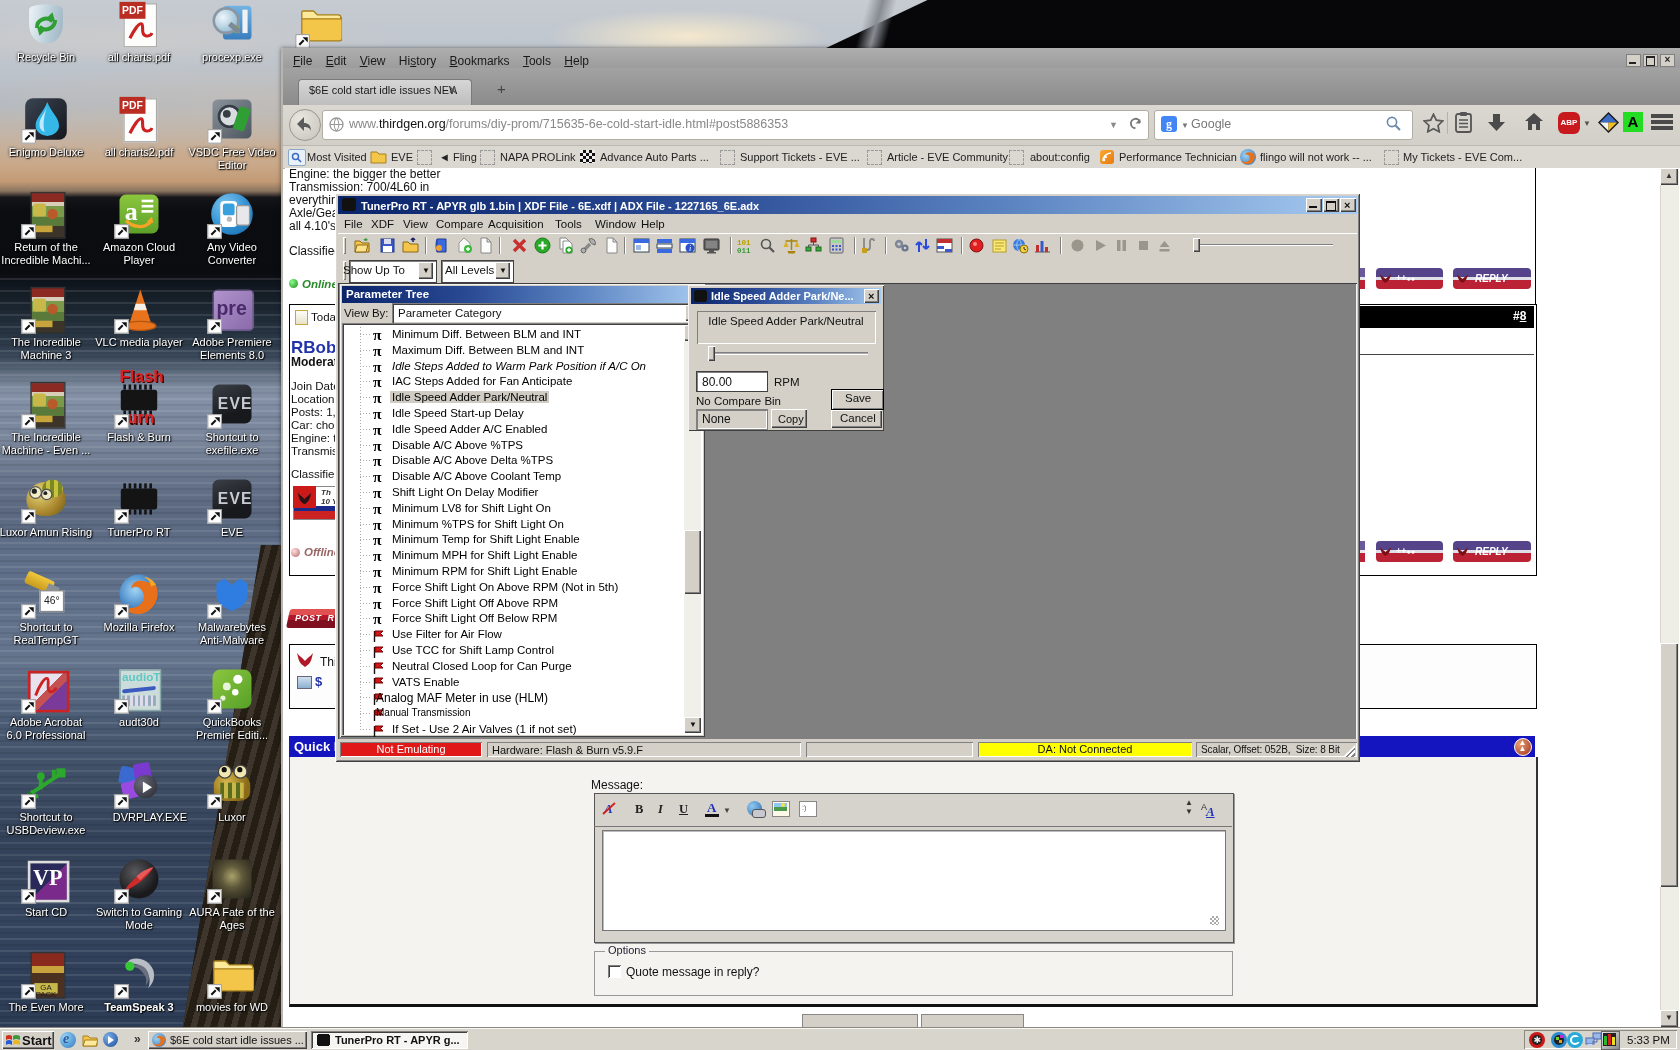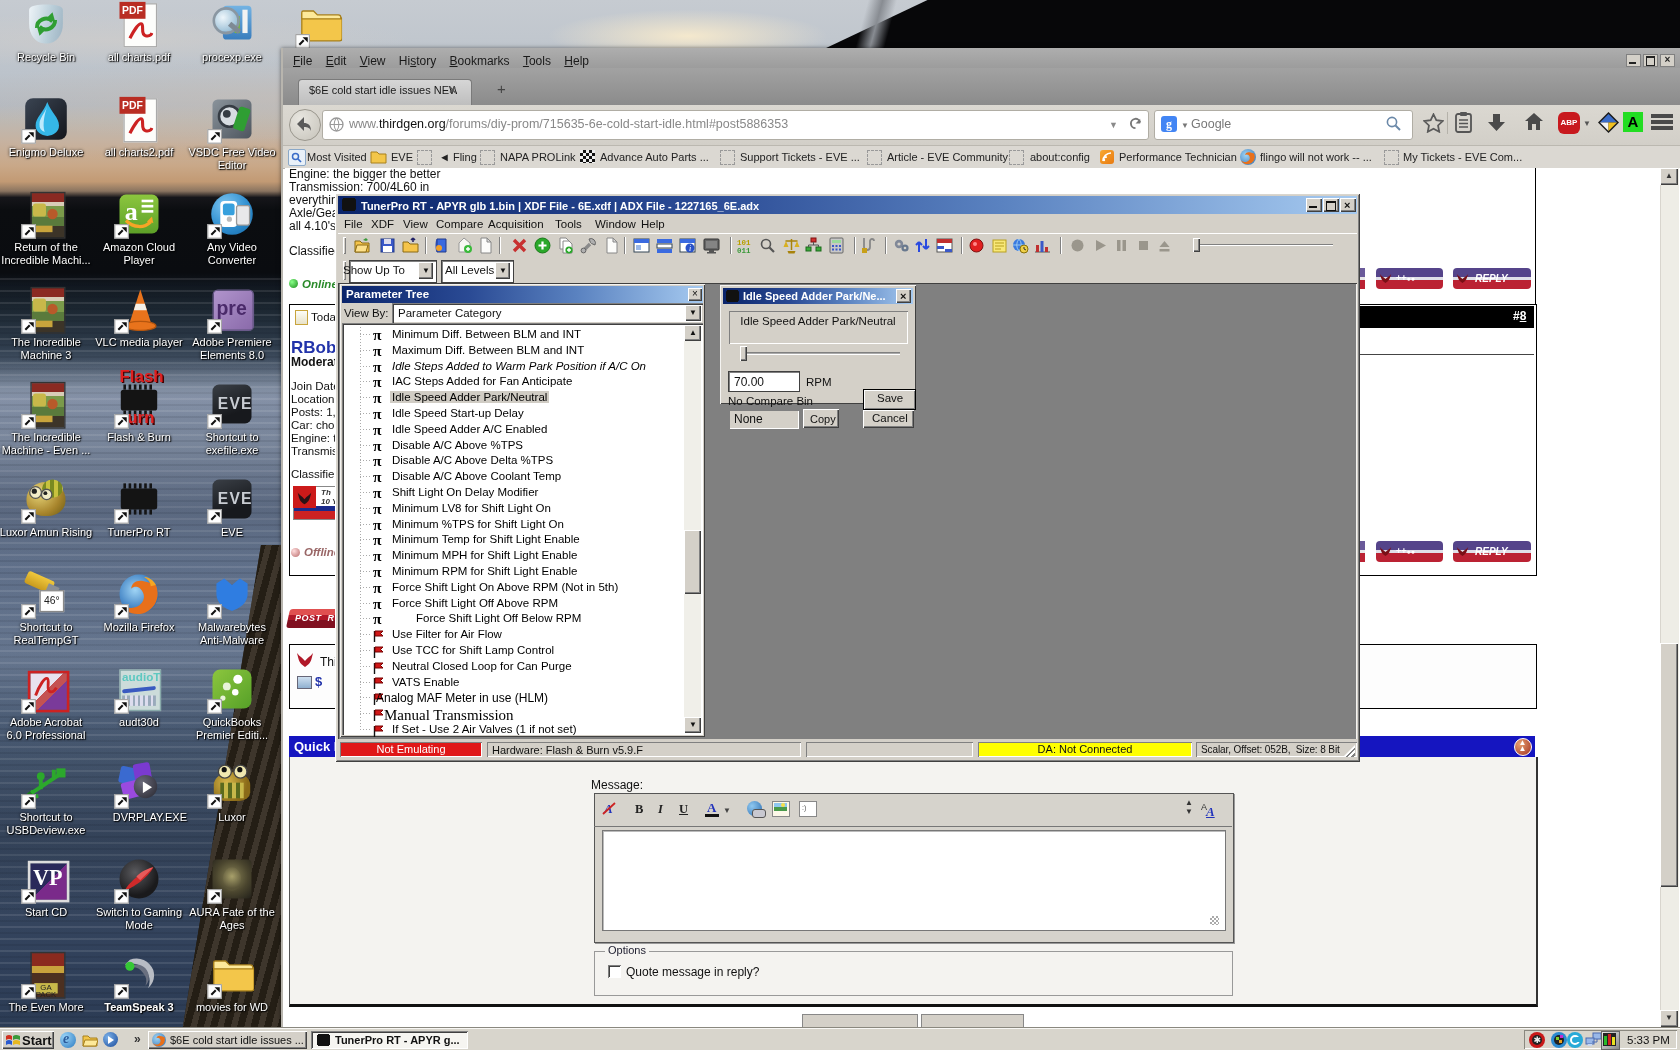--- a/index.html
+++ b/index.html
@@ -923,21 +923,21 @@
 <div class="a" style="left:33px;top:279.0px;width:15px;height:15px;color:#000;"><span style="font-family:'Liberation Serif',serif;font-weight:bold;font-size:15.5px;line-height:13px;">π</span></div>
 <div class="a" style="left:50px;top:281.0px;font-size:11.5px;color:#000;padding:0 2px;white-space:nowrap;">Minimum RPM for Shift Light Enable</div>
 <div class="a" style="left:20px;top:302.8px;width:12px;height:1px;background:repeating-linear-gradient(90deg,#aaa 0 1px,#fff 1px 3px);"></div>
 <div class="a" style="left:33px;top:294.8px;width:15px;height:15px;color:#000;"><span style="font-family:'Liberation Serif',serif;font-weight:bold;font-size:15.5px;line-height:13px;">π</span></div>
 <div class="a" style="left:50px;top:296.8px;font-size:11.5px;color:#000;padding:0 2px;white-space:nowrap;">Force Shift Light On Above RPM (Not in 5th)</div>
 <div class="a" style="left:20px;top:318.6px;width:12px;height:1px;background:repeating-linear-gradient(90deg,#aaa 0 1px,#fff 1px 3px);"></div>
 <div class="a" style="left:33px;top:310.6px;width:15px;height:15px;color:#000;"><span style="font-family:'Liberation Serif',serif;font-weight:bold;font-size:15.5px;line-height:13px;">π</span></div>
 <div class="a" style="left:50px;top:312.6px;font-size:11.5px;color:#000;padding:0 2px;white-space:nowrap;">Force Shift Light Off Above RPM</div>
 <div class="a" style="left:20px;top:334.4px;width:12px;height:1px;background:repeating-linear-gradient(90deg,#aaa 0 1px,#fff 1px 3px);"></div>
 <div class="a" style="left:33px;top:326.4px;width:15px;height:15px;color:#000;"><span style="font-family:'Liberation Serif',serif;font-weight:bold;font-size:15.5px;line-height:13px;">π</span></div>
-<div class="a" style="left:50px;top:328.4px;font-size:11.5px;color:#000;padding:0 2px;white-space:nowrap;margin-left:24px;">Force Shift Light Off Below RPM</div>
+<div class="a" style="left:50px;top:328.4px;font-size:11.5px;color:#000;padding:0 2px;white-space:nowrap;">Force Shift Light Off Below RPM</div>
 <div class="a" style="left:20px;top:350.2px;width:12px;height:1px;background:repeating-linear-gradient(90deg,#aaa 0 1px,#fff 1px 3px);"></div>
 <div class="a" style="left:33px;top:342.2px;width:15px;height:15px;color:#000;"><svg width="11" height="12" viewBox="0 0 11 12" style="vertical-align:middle">
           <path d="M1.5 1v11" stroke="#111" stroke-width="1.4"></path>
           <path d="M2 1h8l-2.5 2.5L10 6H2z" fill="#d01818" stroke="#700"></path>
         </svg></div>
 <div class="a" style="left:50px;top:344.2px;font-size:11.5px;color:#000;padding:0 2px;white-space:nowrap;">Use Filter for Air Flow</div>
 <div class="a" style="left:20px;top:366.0px;width:12px;height:1px;background:repeating-linear-gradient(90deg,#aaa 0 1px,#fff 1px 3px);"></div>
 <div class="a" style="left:33px;top:358.0px;width:15px;height:15px;color:#000;"><svg width="11" height="12" viewBox="0 0 11 12" style="vertical-align:middle">
           <path d="M1.5 1v11" stroke="#111" stroke-width="1.4"></path>
           <path d="M2 1h8l-2.5 2.5L10 6H2z" fill="#d01818" stroke="#700"></path>
@@ -959,46 +959,46 @@
 <div class="a" style="left:33px;top:405.4px;width:15px;height:15px;color:#000;"><svg width="11" height="12" viewBox="0 0 11 12" style="vertical-align:middle">
           <path d="M1.5 1v11" stroke="#111" stroke-width="1.4"></path>
           <path d="M2 1h8l-2.5 2.5L10 6H2z" fill="#d01818" stroke="#700"></path>
         </svg></div>
 <div class="a" style="left:34px;top:407.4px;font-size:12px;color:#000;padding:0 2px;white-space:nowrap;">Analog MAF Meter in use (HLM)</div>
 <div class="a" style="left:20px;top:429.2px;width:12px;height:1px;background:repeating-linear-gradient(90deg,#aaa 0 1px,#fff 1px 3px);"></div>
 <div class="a" style="left:33px;top:421.2px;width:15px;height:15px;color:#000;"><svg width="11" height="12" viewBox="0 0 11 12" style="vertical-align:middle">
           <path d="M1.5 1v11" stroke="#111" stroke-width="1.4"></path>
           <path d="M2 1h8l-2.5 2.5L10 6H2z" fill="#d01818" stroke="#700"></path>
         </svg></div>
-<div class="a" style="left:42px;top:423.2px;font-size:15px;color:#000;padding:0 2px;white-space:nowrap;font-family:Liberation Serif, serif;">Manual Transmission</div>
+<div class="a" style="left:34px;top:423.2px;font-size:10px;color:#000;padding:0 2px;white-space:nowrap;">Manual Transmission</div>
 <div class="a" style="left:20px;top:445.0px;width:12px;height:1px;background:repeating-linear-gradient(90deg,#aaa 0 1px,#fff 1px 3px);"></div>
 <div class="a" style="left:33px;top:437.0px;width:15px;height:15px;color:#000;"><svg width="11" height="12" viewBox="0 0 11 12" style="vertical-align:middle">
           <path d="M1.5 1v11" stroke="#111" stroke-width="1.4"></path>
           <path d="M2 1h8l-2.5 2.5L10 6H2z" fill="#d01818" stroke="#700"></path>
         </svg></div>
 <div class="a" style="left:50px;top:439.0px;font-size:11.5px;color:#000;padding:0 2px;white-space:nowrap;">If Set - Use 2 Air Valves (1 if not set)</div>
 <div class="a" style="left:344px;top:41px;width:17px;height:408px;background:#f0efe9;"></div>
 <div class="btn a" style="left:344px;top:41px;width:17px;height:16px;"></div>
       <div class="a" style="left:349px;top:44px;font-size:8px;color:#111;">▲</div>
 <div class="btn a" style="left:344px;top:433px;width:17px;height:16px;"></div>
       <div class="a" style="left:349px;top:436px;font-size:8px;color:#111;">▼</div>
 <div class="btn a" style="left:344px;top:246px;width:17px;height:64px;"></div>
 </div>
-<div class="a" style="left:385px;top:92px;width:196px;height:119px;background:#d4d0c8;box-shadow:inset 1px 1px 0 #f4f3f1,inset -1px -1px 0 #404040;">
+<div class="a" style="left:353px;top:92px;width:196px;height:146px;background:#d4d0c8;box-shadow:inset 1px 1px 0 #f4f3f1,inset -1px -1px 0 #404040;">
 <div class="a grad" style="left:3px;top:3px;width:190px;height:16px;"></div>
 <div class="a" style="left:6px;top:6px;width:13px;height:10px;background:#111;border-radius:1px;box-shadow:0 -2px 0 -1px #111,0 2px 0 -1px #111;"></div>
 <div class="a wt" style="left:23px;top:5px;font-size:11px;white-space:nowrap;">Idle Speed Adder Park/Ne...</div>
 <div class="btn a" style="left:176px;top:4px;width:15px;height:14px;"></div>
       <div class="a" style="left:180px;top:5px;font-size:11px;font-weight:bold;color:#111;">×</div>
 <div class="a" style="left:9px;top:26px;width:179px;height:33px;box-shadow:inset 1px 1px 0 #808080,inset -1px -1px 0 #fff;"></div>
 <div class="a" style="left:0;top:30px;width:196px;text-align:center;font-size:11.5px;color:#111;">Idle Speed Adder Park/Neutral</div>
 <div class="a" style="left:20px;top:67px;width:160px;height:2px;background:#aaa;box-shadow:inset 1px 1px 0 #808080;border-bottom:1px solid #fff;"></div>
 <div class="btn a" style="left:20px;top:61px;width:7px;height:15px;"></div>
 <div class="a sk1" style="left:8px;top:86px;width:70px;height:19px;background:#fff;border:1px solid #404040;"></div>
-<div class="a" style="left:14px;top:90px;font-size:12px;color:#111;">70.00</div>
+<div class="a" style="left:14px;top:90px;font-size:12px;color:#111;">80.00</div>
 <div class="a" style="left:86px;top:91px;font-size:11.5px;color:#111;">RPM</div>
 <div class="a" style="left:8px;top:110px;font-size:11.5px;color:#111;">No Compare Bin</div>
 <div class="a sk1" style="left:8px;top:124px;width:70px;height:19px;background:#d4d0c8;border:1px solid #808080;"></div>
 <div class="a" style="left:14px;top:127px;font-size:12px;color:#111;">None</div>
 <div class="btn a" style="left:83px;top:124px;width:36px;height:19px;"></div>
 <div class="a" style="left:90px;top:128px;font-size:11px;color:#111;">Copy</div>
 <div class="a" style="left:143px;top:104px;width:51px;height:19px;border:1px solid #000;background:#d4d0c8;box-shadow:inset 1px 1px 0 #fff,inset -1px -1px 0 #808080;"></div>
 <div class="a" style="left:157px;top:107px;font-size:11.5px;color:#111;">Save</div>
 <div class="btn a" style="left:143px;top:125px;width:51px;height:18px;"></div>
 <div class="a" style="left:152px;top:127px;font-size:11.5px;color:#111;">Cancel</div>

